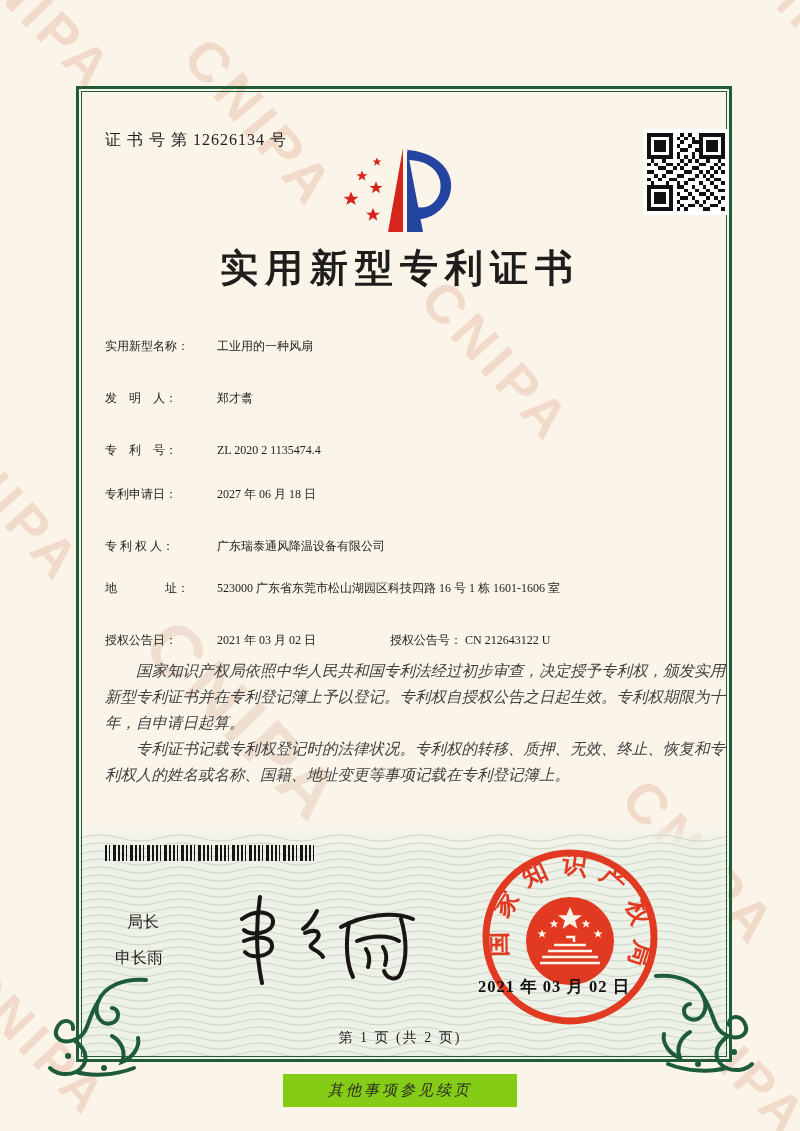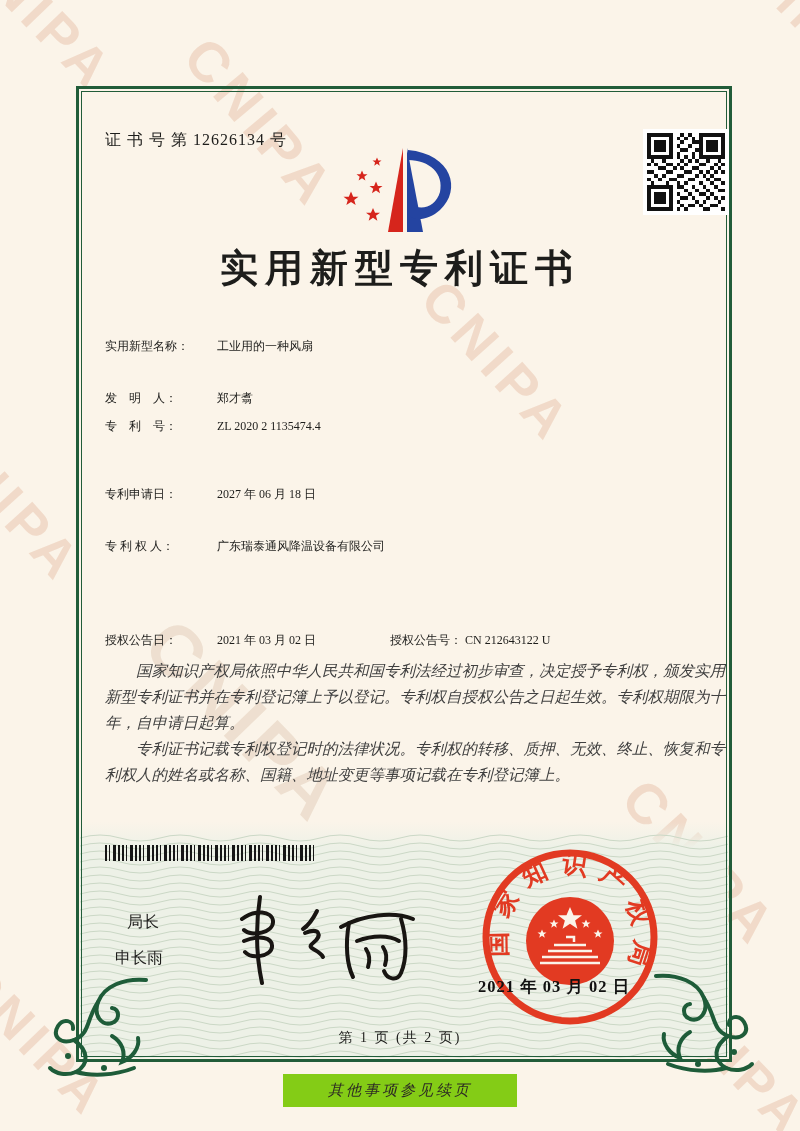--- a/index.html
+++ b/index.html
@@ -186,31 +186,35 @@
   <div class="abs title">实用新型专利证书</div>
 
   <div class="abs row" style="top:338px">
     <span class="lbl">实用新型名称：</span>
     <span class="val">工业用的一种风扇</span>
   </div>
   <div class="abs row" style="top:390px">
     <span class="lbl">发　明　人：</span>
     <span class="val">郑才翥</span>
   </div>
-  <div class="abs row" style="top:418px">
+  <div class="abs row" style="top:442px">
     <span class="lbl">专　利　号：</span>
     <span class="val">ZL 2020 2 1135474.4</span>
   </div>
   <div class="abs row" style="top:486px">
     <span class="lbl">专利申请日：</span>
     <span class="val">2027 年 06 月 18 日</span>
   </div>
   <div class="abs row" style="top:538px">
     <span class="lbl">专 利 权 人：</span>
     <span class="val">广东瑞泰通风降温设备有限公司</span>
+  </div>
+  <div class="abs row addr" style="top:580px">
+    <span class="lbl">地　　　　址：</span>
+    <span class="val">523000 广东省东莞市松山湖园区科技四路 16 号 1 栋 1601-1606 室</span>
   </div>
   <div class="abs row" style="top:632px">
     <span class="lbl">授权公告日：</span>
     <span class="val">2021 年 03 月 02 日</span>
     <span class="pair2">
       <span>授权公告号：</span>
       <span>CN 212643122 U</span>
     </span>
   </div>
 

